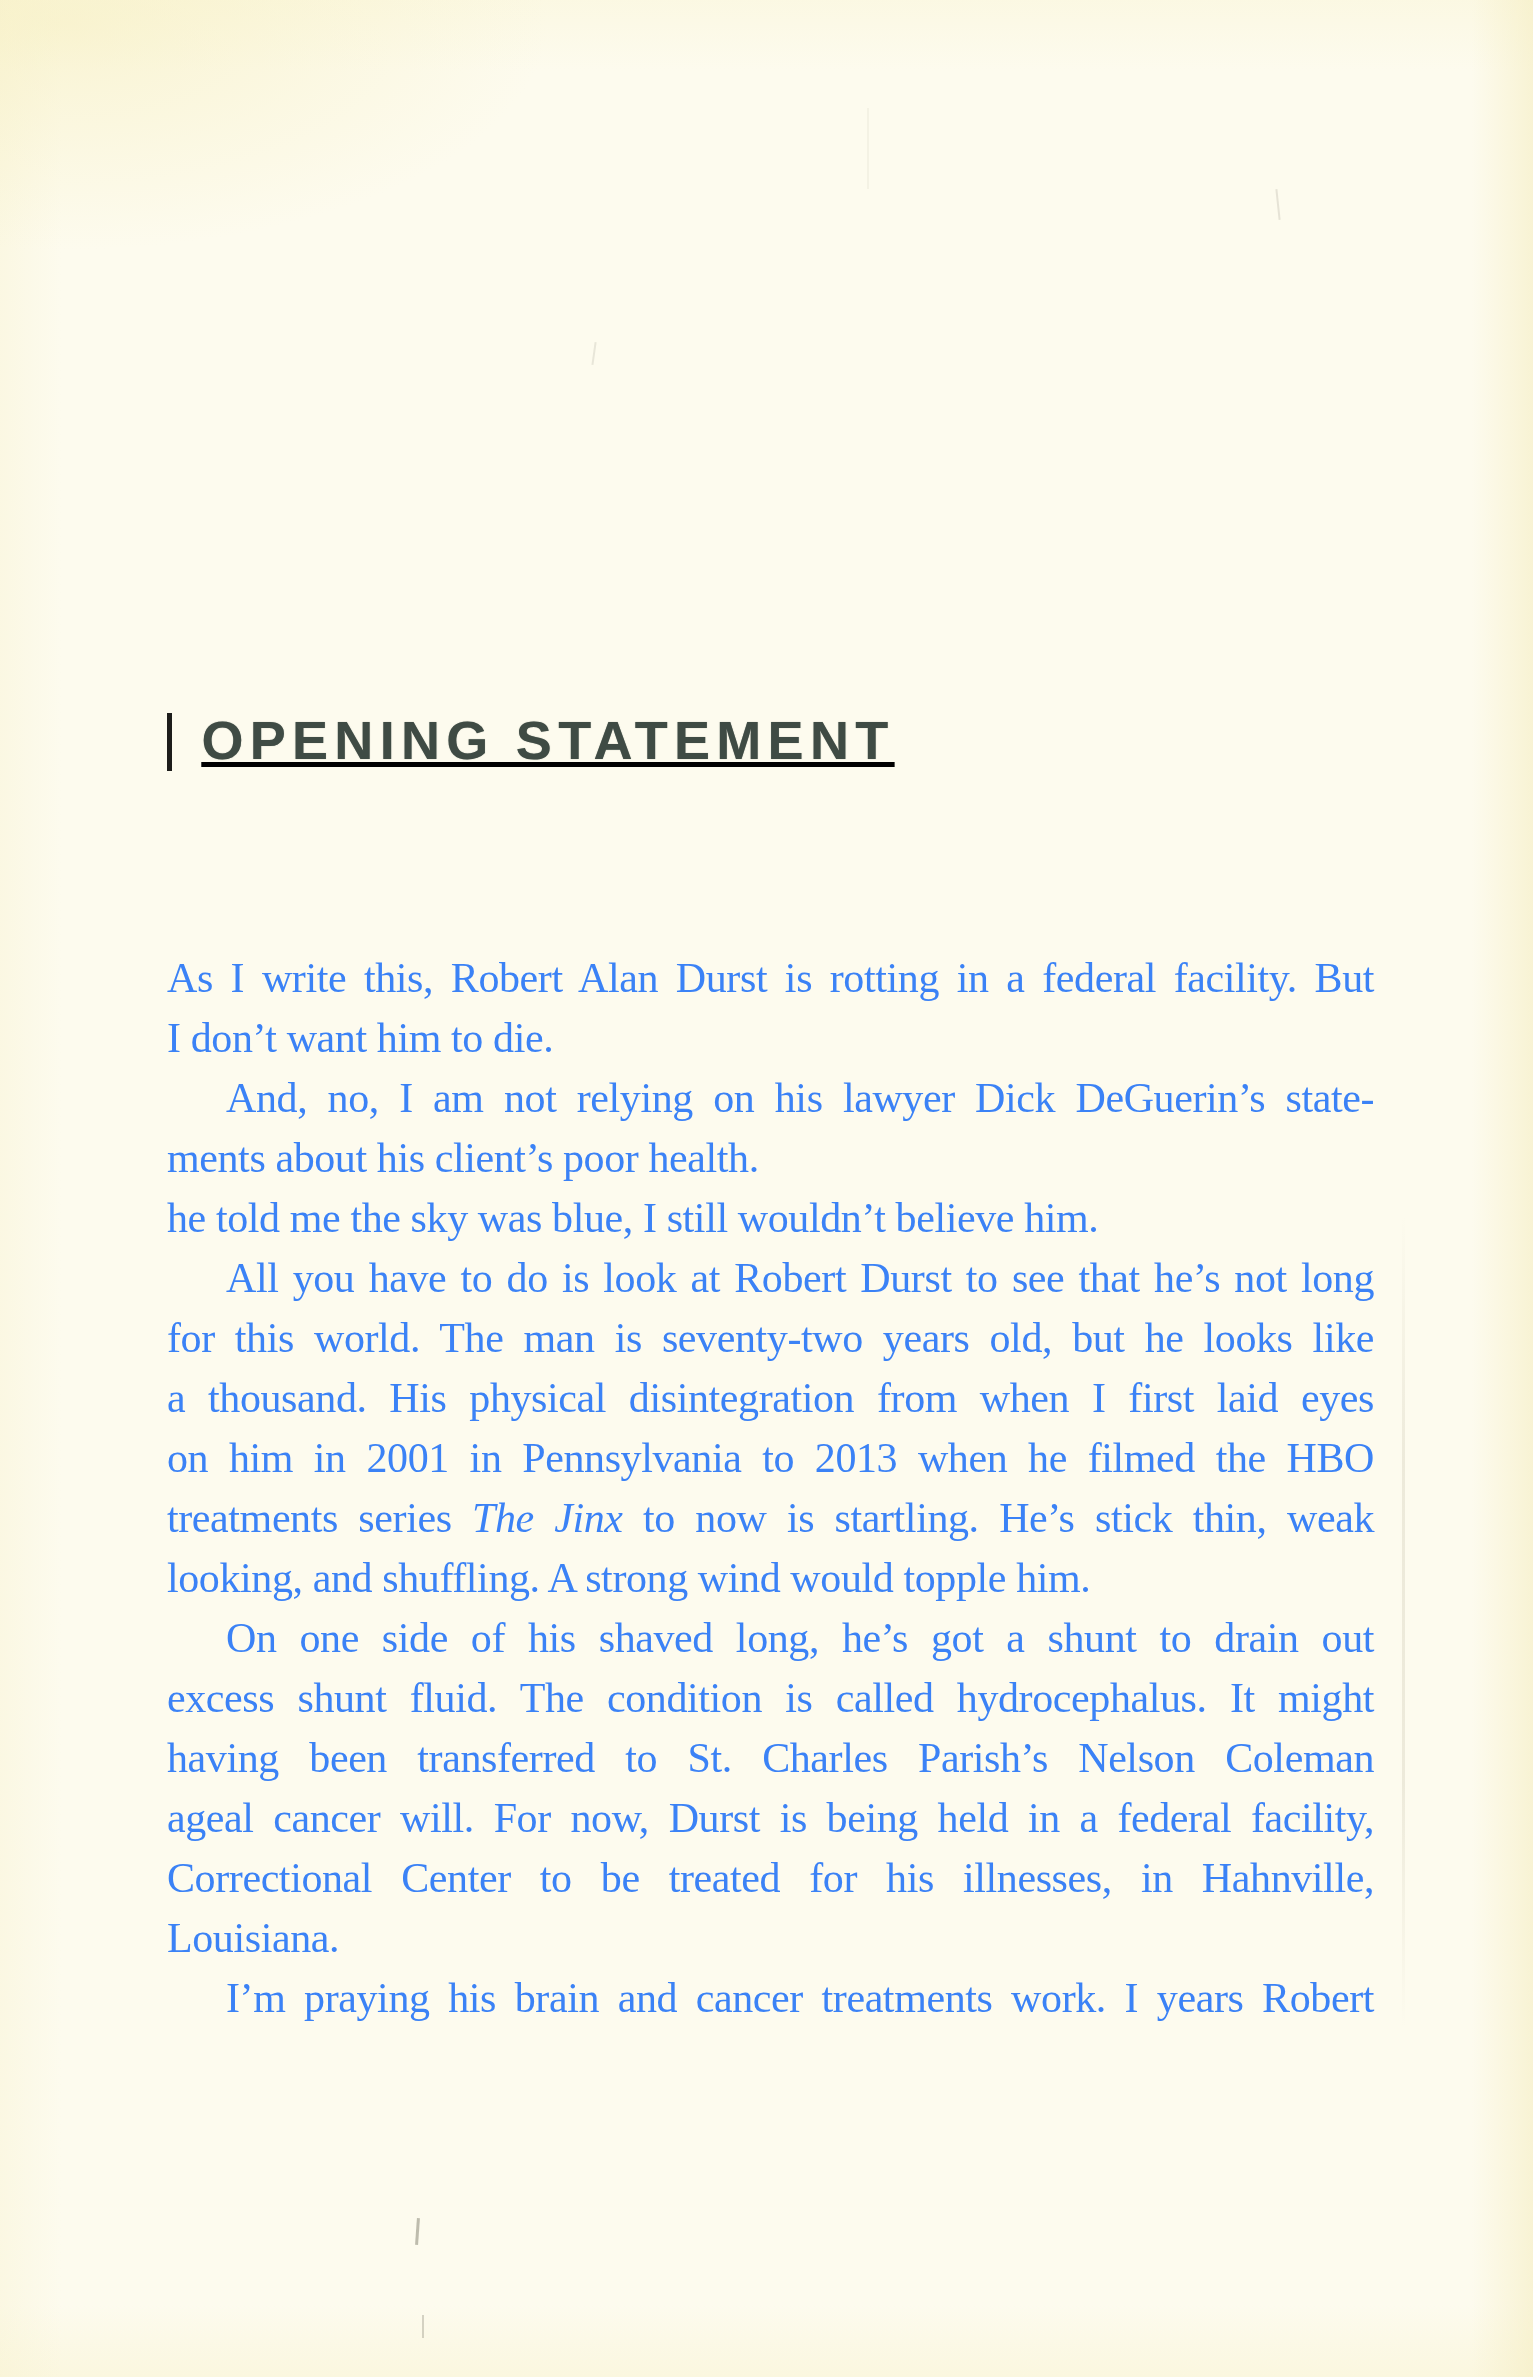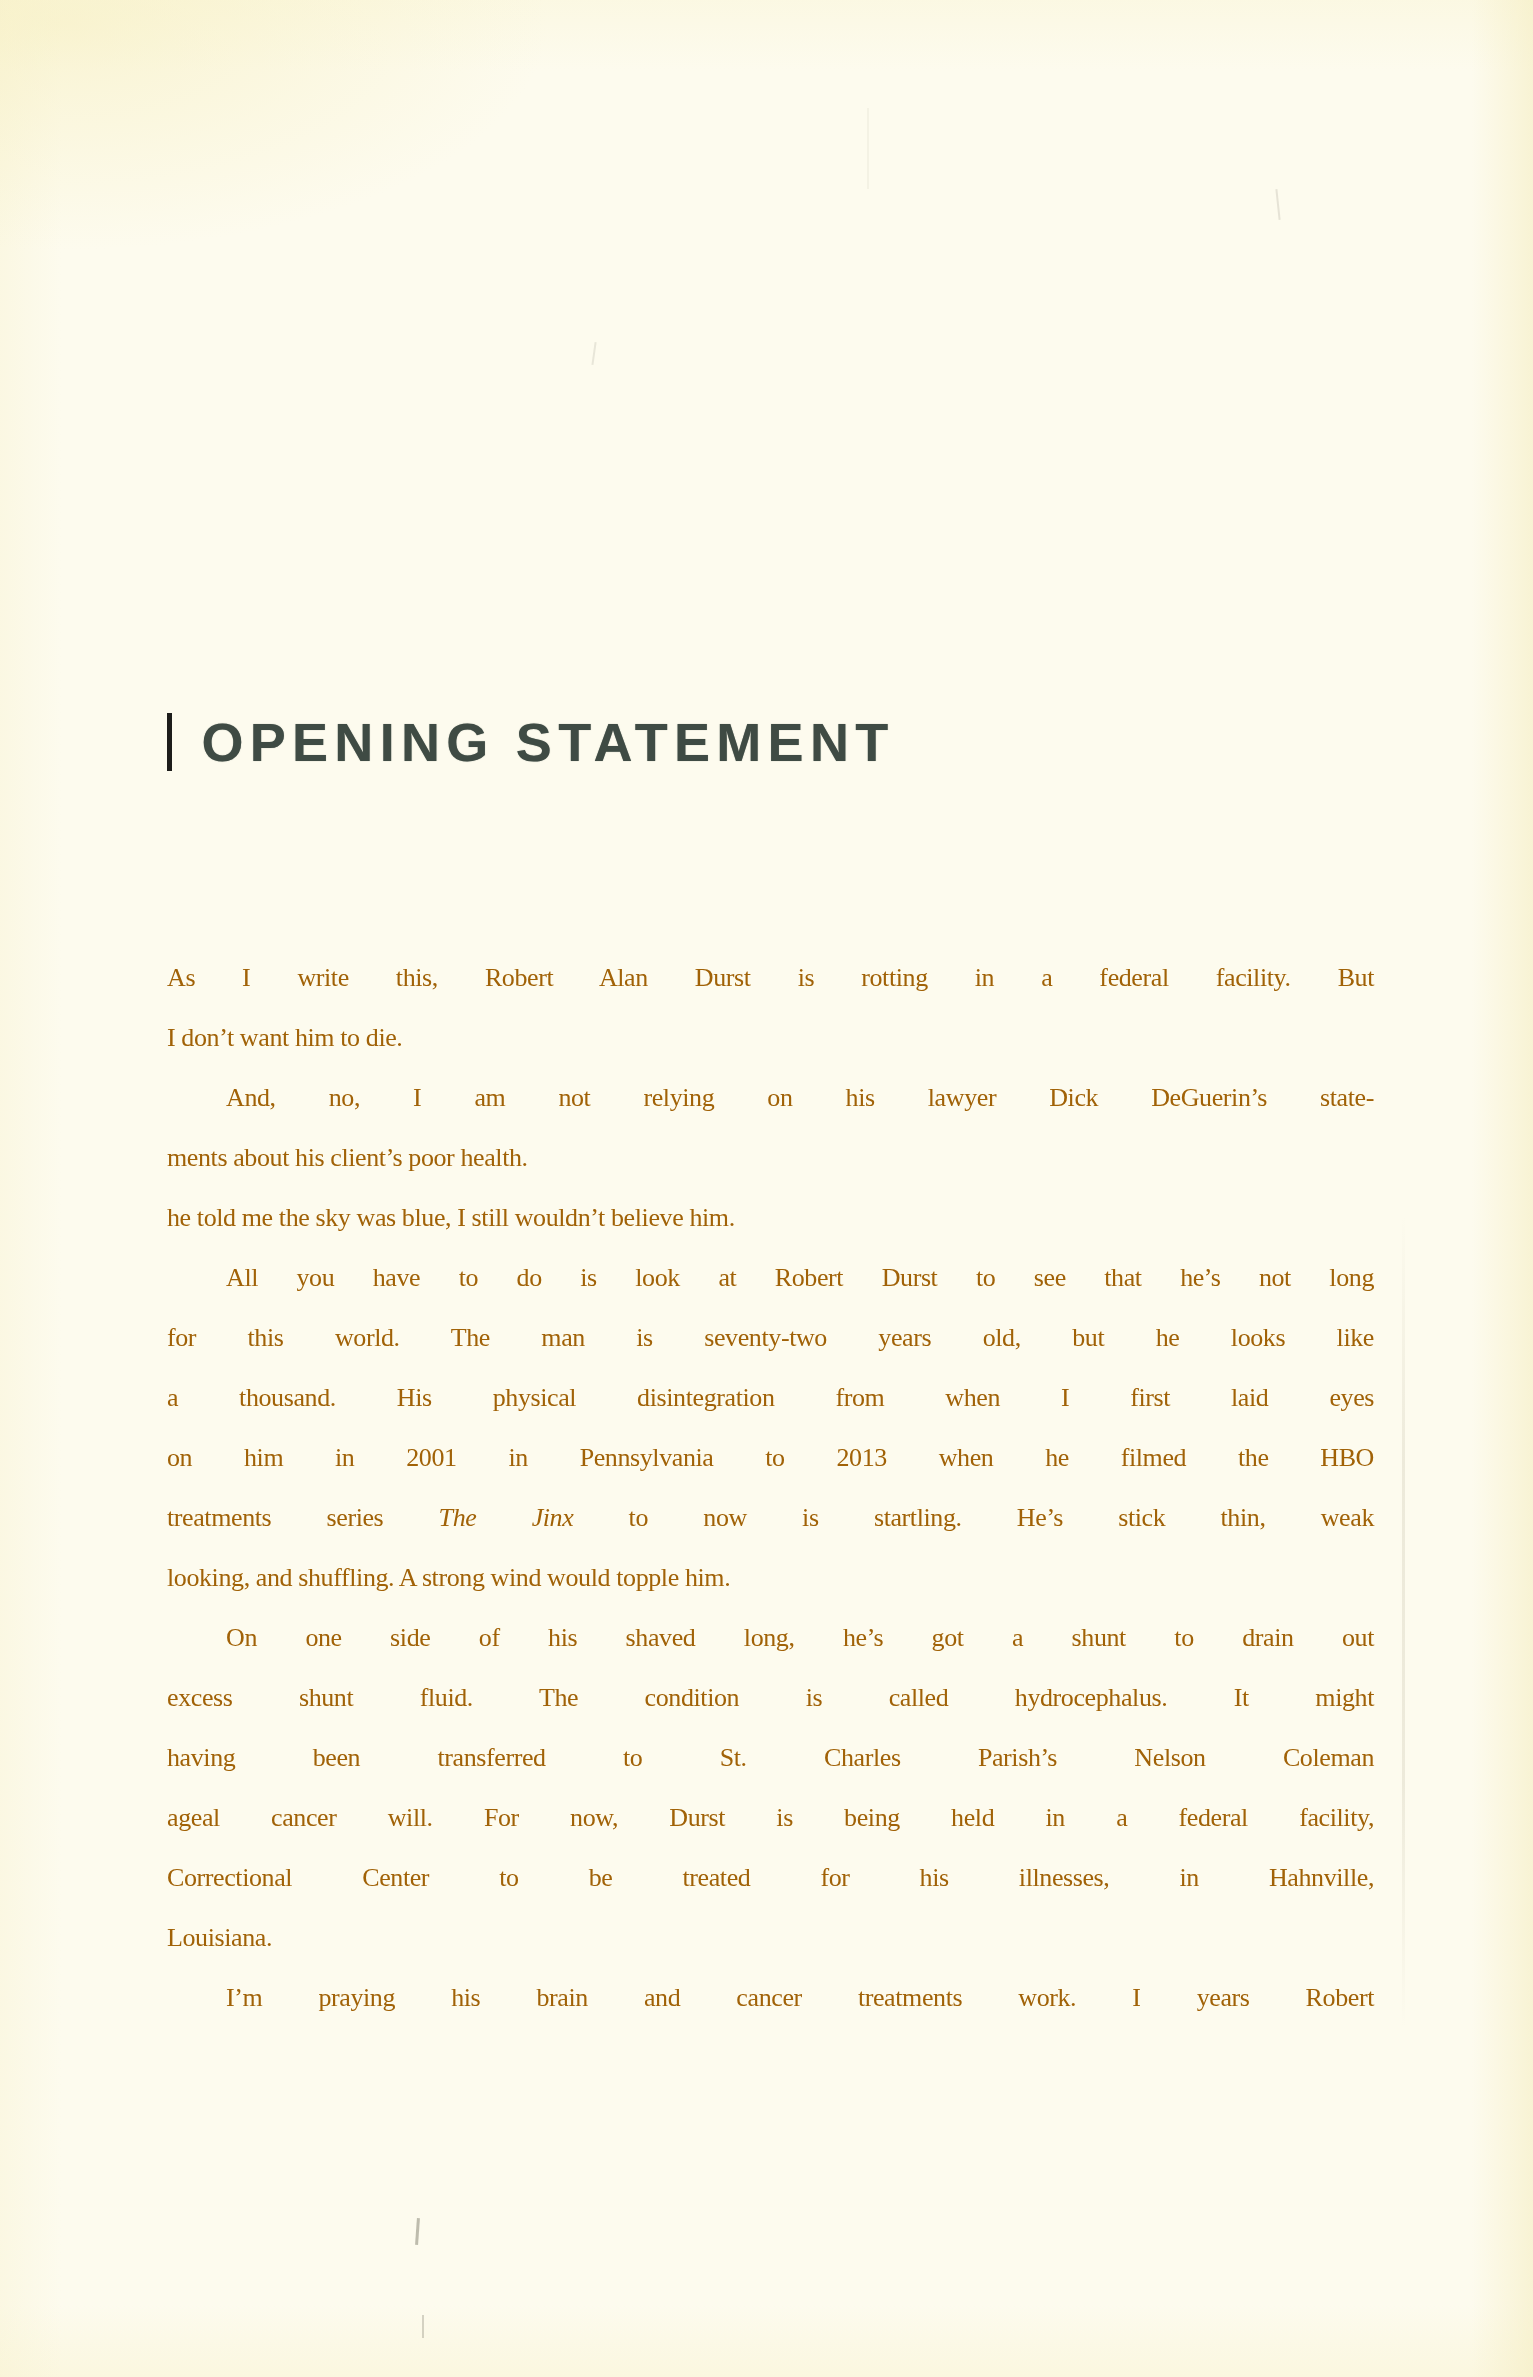--- a/index.html
+++ b/index.html
@@ -24,21 +24,22 @@
     background:
       radial-gradient(ellipse 811px 378px at 4% 1%, rgba(246,238,188,0.55), rgba(246,238,188,0) 60%),
       linear-gradient(90deg, rgba(247,241,205,0.35) 0%, rgba(247,241,205,0) 4%, rgba(247,241,205,0) 96%, rgba(244,236,190,0.55) 100%),
       linear-gradient(180deg, rgba(249,244,210,0.40) 0%, rgba(249,244,210,0) 3%, rgba(249,244,210,0) 97%, rgba(248,242,205,0.45) 100%);
   }
   .chapter-heading {
     position: absolute;
     left: 167px;
     top: 708px;
     display: flex;
-    align-items: flex-end;
+    align-items: center;
+    text-decoration: underline;
   }
   .heading-bar {
     width: 5.4px;
     height: 58px;
     margin-top: 5.4px;
     background: #1d1d1b;
   }
   .heading-text {
     margin-left: 29px;
     font-family: "Liberation Sans", sans-serif;
@@ -48,24 +49,24 @@
     letter-spacing: 6.3px;
     color: #3f4b44;
     text-shadow: 0 0 0.9px rgba(63,75,68,0.6);
     white-space: nowrap;
   }
   .body-text {
     position: absolute;
     left: 167px;
     top: 948px;
     width: 1207px;
-    font-size: 26px;
+    font-size: 42px;
     line-height: 60px;
     letter-spacing: -0.4px;
-    color: #a16207;
+    color: #3b82f6;
   }
   .line {
     text-align: justify;
     text-align-last: justify;
     text-justify: inter-word;
     white-space: normal;
     height: 60px;
     overflow: visible;
   }
   .line.para-end {

